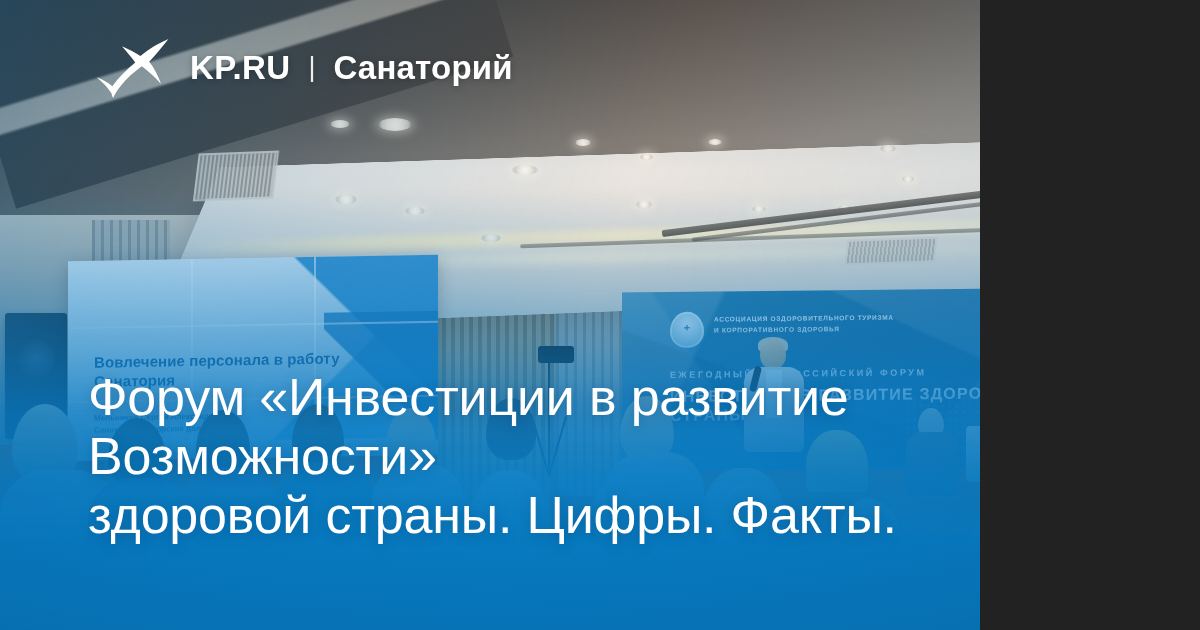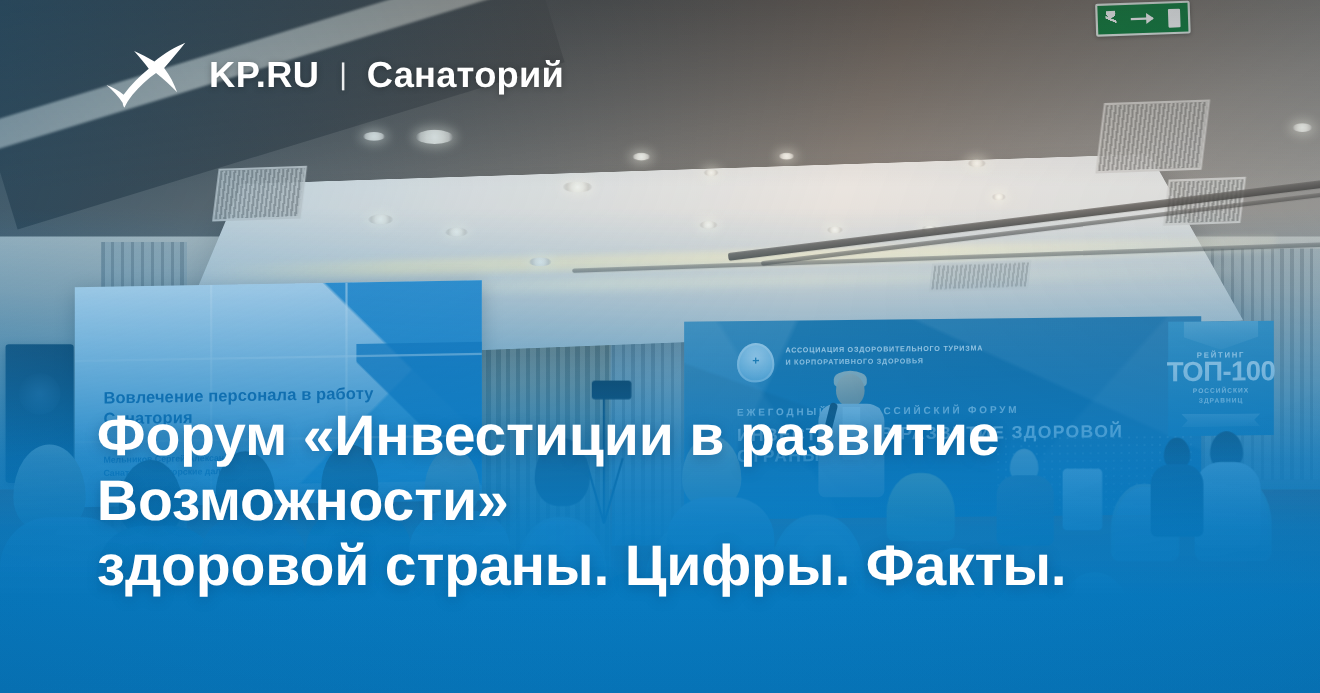--- a/index.html
+++ b/index.html
@@ -1,21 +1,21 @@
 <!DOCTYPE html>
 <html lang="ru"><head>
 <meta charset="utf-8">
 <title>KP.RU Здоровье</title>
 <style>
   html,body{margin:0;padding:0;background:#222;}
   body{font-family:"Liberation Sans","DejaVu Sans",sans-serif;}
 
   .card{
     position:relative;
-    width:1200px;height:630px;
+    width:980px;height:630px;
     overflow:hidden;
     background:#c2410c;
   }
 
   
   .photo{position:absolute;inset:0;overflow:hidden;}
 
   
   .ceiling-dark{
     position:absolute;left:0;top:0;width:100%;height:250px;
@@ -299,21 +299,21 @@
     text-shadow:0 1px 6px rgba(0,0,0,.28);
   }
   .brand-main{font-size:33px;font-weight:600;letter-spacing:.4px;}
   .brand-sep{font-size:27px;font-weight:400;opacity:.9;}
   .brand-section{font-size:33px;font-weight:700;letter-spacing:.2px;}
 
   .headline{
     position:absolute;left:88px;top:368px;width:960px;
     z-index:30;
     color:#fff;
-    font-size:52px;font-weight:700;line-height:1.135;
+    font-size:52px;font-weight:400;line-height:1.135;
     letter-spacing:-.2px;
     text-shadow:0 2px 12px rgba(5,55,95,.35);
   }
   .headline span{display:block;}
 </style>
 </head>
 <body>
 
 <div class="card">
 

